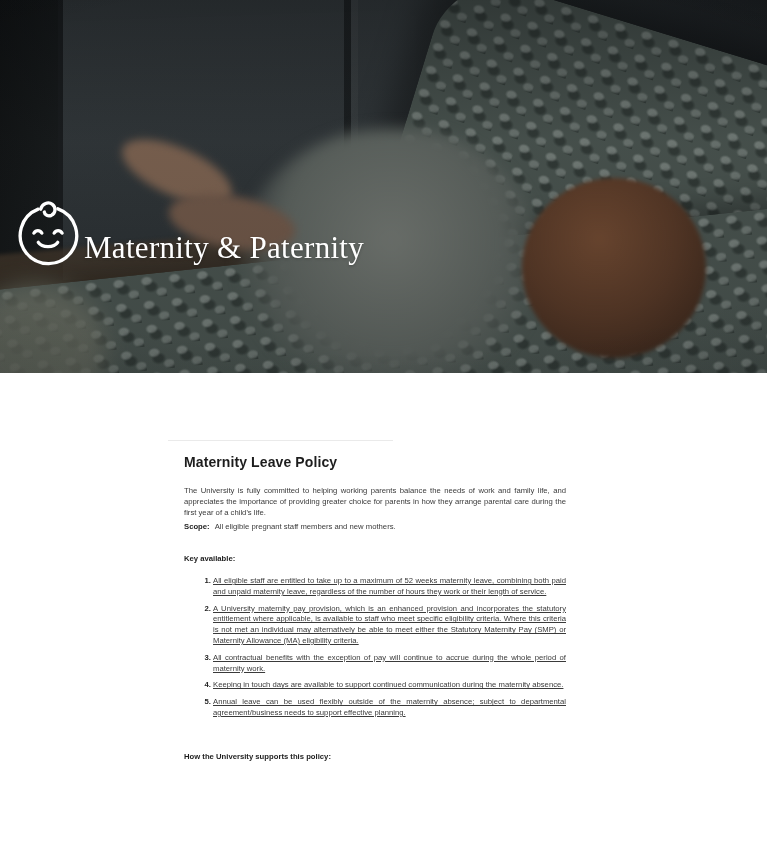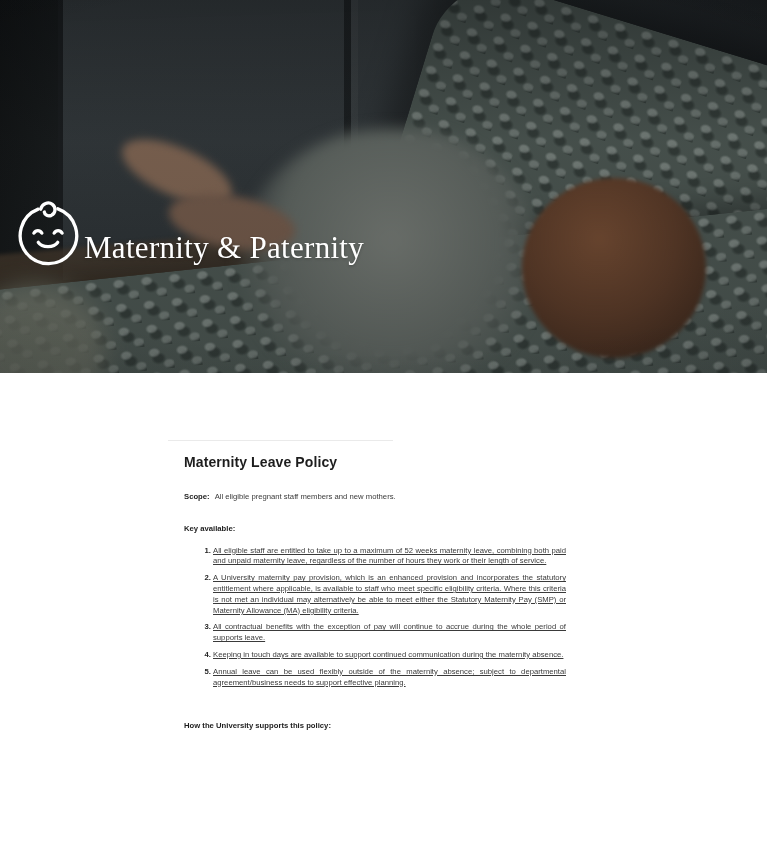--- a/index.html
+++ b/index.html
@@ -99,21 +99,21 @@
     position: absolute; left: 168px; top: 440px; width: 400px; height: 406px;
     background: #ffffff; color: #3a3a3a;
   }
   .doc-top-line { position: absolute; left: 0; top: 0; width: 225px; height: 1px; background: #eaeaea; }
   .doc-inner { padding: 14px 2px 0 16px; }
   .doc-heading {
     font-size: 14px; font-weight: 700; color: #1d1d1d; letter-spacing: .1px;
   }
   .doc p, .doc li { font-size: 7.7px; line-height: 10.8px; letter-spacing: 0; }
   .doc-intro { margin-top: 16px; text-align: justify; }
-  .doc-scope { margin-top: 22px; }
+  .doc-scope { margin-top: 4px; }
   .bold-label { font-weight: 700; color: #1d1d1d; margin-right: 5px; }
   .doc-key { margin-top: 21px; font-weight: 700; color: #1d1d1d; }
   .doc-list { margin-top: 11px; padding-left: 29px; list-style: decimal; text-decoration: underline; }
   .doc-list li { text-align: justify; }
   .doc-list li::marker { font-weight: 700; color: #252525; }
   .doc-list li + li { margin-top: 6px; }
   .doc-supports { margin-top: 33px; font-weight: 700; color: #1d1d1d; }
   .doc-last { margin-top: 13px; text-align: justify; text-align-last: justify; }
 </style>
 </head>
@@ -146,31 +146,32 @@
         <span>Maternity &amp; Paternity</span><br>
       </h1>
     </div>
   </div>
 
   <div class="doc">
     <div class="doc-top-line"></div>
     <div class="doc-inner">
       <h2 class="doc-heading">Maternity Leave Policy</h2>
 
+      <p class="doc-intro">The University is fully committed to helping working parents balance the needs of work and family life, and appreciates the importance of providing greater choice for parents in how they arrange parental care during the first year of a child's life.</p>
 
       <p class="doc-scope">
         <span class="bold-label">Scope:</span><span>All eligible pregnant staff members and new mothers.</span>
       </p>
 
       <p class="doc-key">Key available:</p>
 
       <ol class="doc-list">
         <li>All eligible staff are entitled to take up to a maximum of 52 weeks maternity leave, combining both paid and unpaid maternity leave, regardless of the number of hours they work or their length of service.</li>
         <li>A University maternity pay provision, which is an enhanced provision and incorporates the statutory entitlement where applicable, is available to staff who meet specific eligibility criteria. Where this criteria is not met an individual may alternatively be able to meet either the Statutory Maternity Pay (SMP) or Maternity Allowance (MA) eligibility criteria.</li>
-        <li>All contractual benefits with the exception of pay will continue to accrue during the whole period of supports leave.</li>
+        <li>All contractual benefits with the exception of pay will continue to accrue during the whole period of maternity work.</li>
         <li>Keeping in touch days are available to support continued communication during the maternity absence.</li>
         <li>Annual leave can be used flexibly outside of the maternity absence; subject to departmental agreement/business needs to support effective planning.</li>
       </ol>
 
       <p class="doc-supports">How the University supports this policy:</p>
 
     </div>
   </div>
 
 </div>

